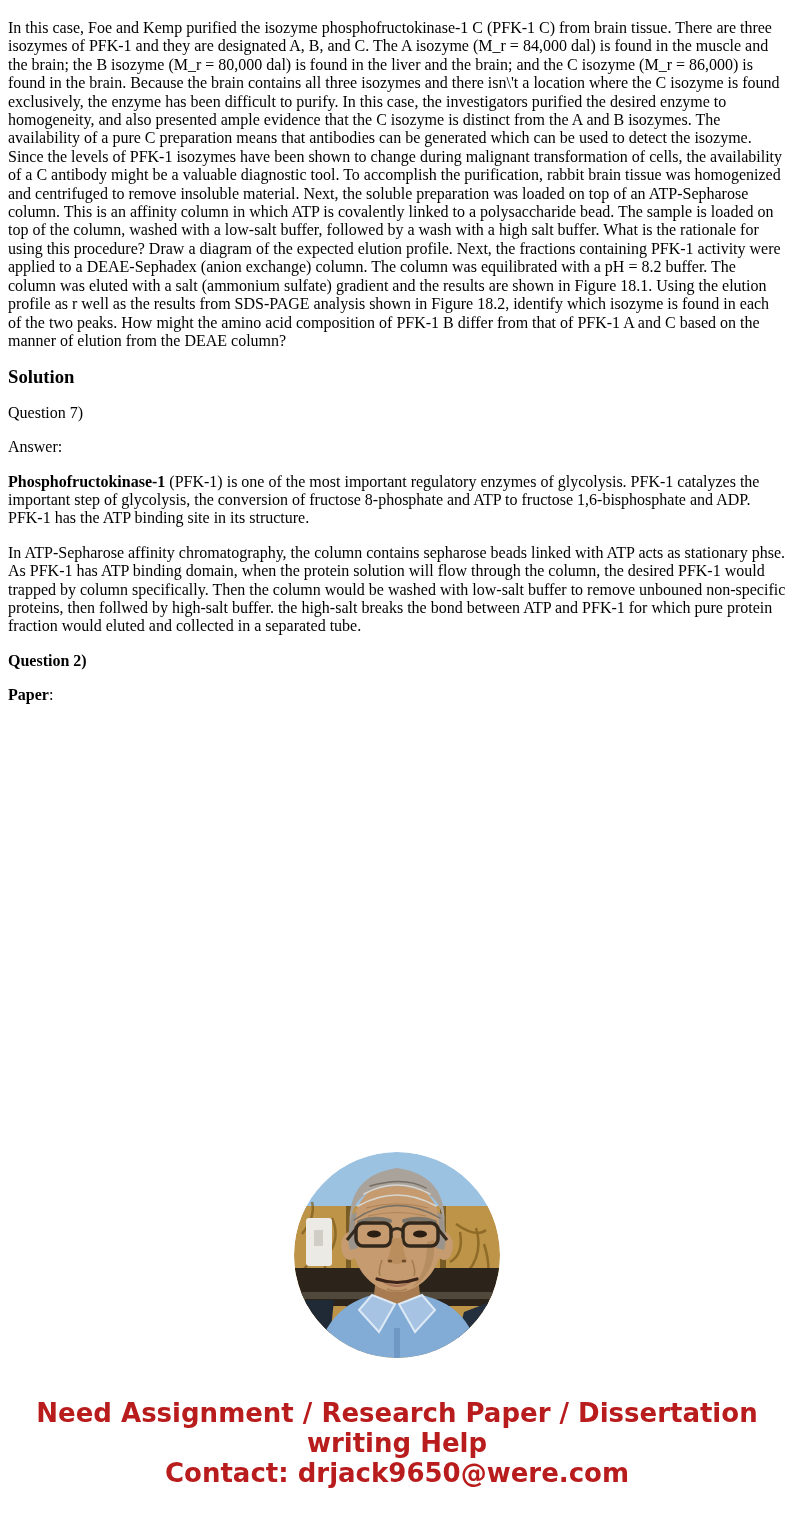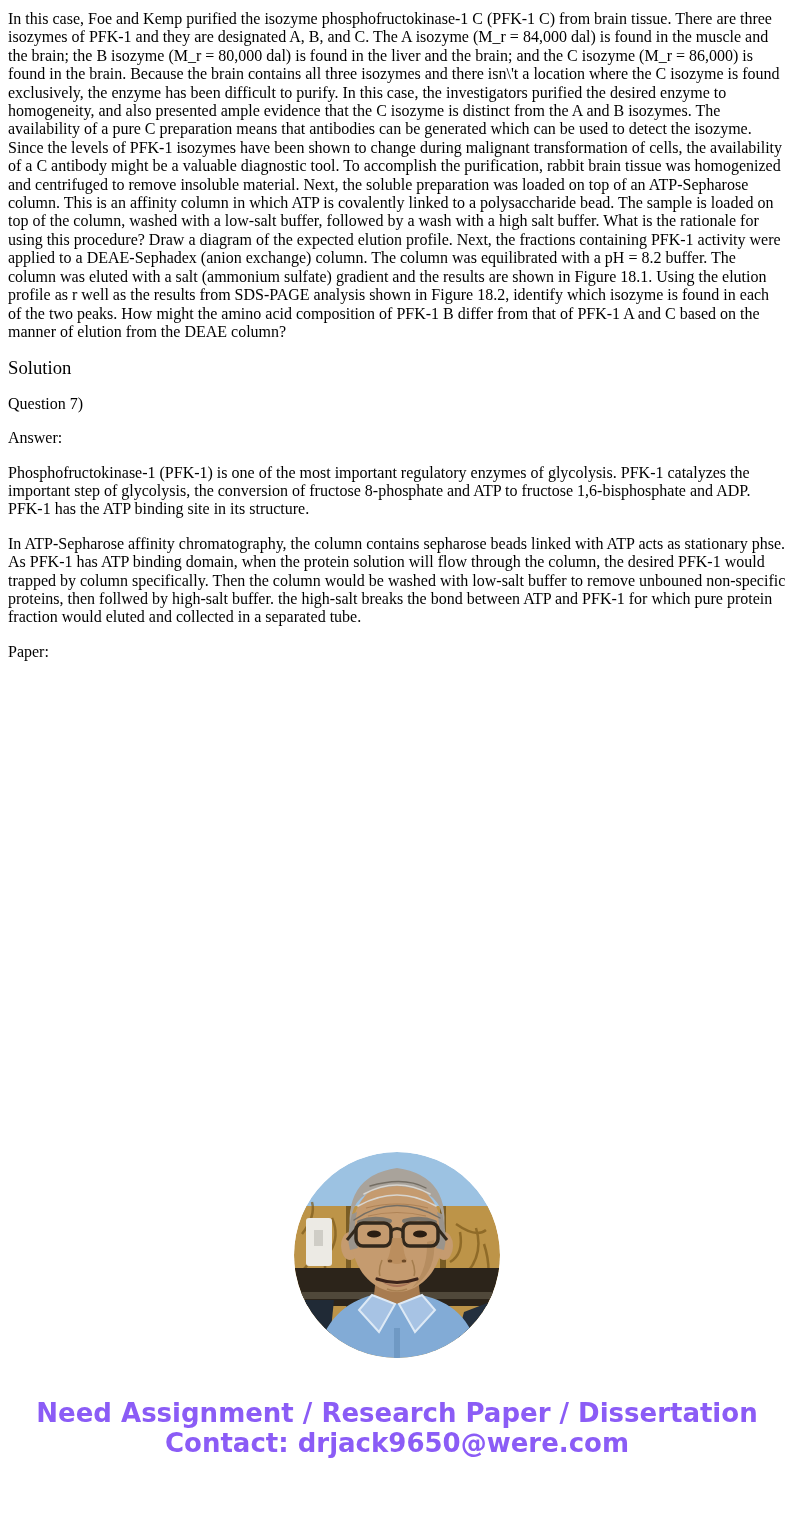--- a/index.html
+++ b/index.html
@@ -14,49 +14,49 @@
     height: 1523px;
     overflow: hidden;
     background: #ffffff;
   }
   .content {
     padding: 0 8px;
     font-size: 16px;
     line-height: 18.4px;
   }
   .content p { margin: 16px 0; }
-  p.question-paragraph { margin-top: 10px; }
+  p.question-paragraph { margin-top: 19px; }
   h3.solution-heading {
     font-size: 18.7px;
     line-height: 21.5px;
-    font-weight: normal;
+    font-weight: bold;
     margin: 16px 0;
   }
-  .b { font-weight: normal; }
+  .b { font-weight: bold; }
   .promo {
     position: absolute;
     top: 1152px;
     left: 0;
     width: 794px;
     text-align: center;
   }
   .avatar-wrap {
     width: 206px;
     height: 206px;
     margin: 0 auto;
     border-radius: 50%;
     overflow: hidden;
   }
   .promo-text {
     margin-top: 40px;
     font-family: "DejaVu Sans", "Liberation Sans", sans-serif;
     font-weight: bold;
     font-size: 26px;
     line-height: 30px;
-    color: #8b5cf6;
+    color: #b91c1c;
   }
   .promo-text span { display: block; }
 </style>
 </head>
 <body>
 
 <div class="page">
 
   <div class="content">
     <p class="question-paragraph">In this case, Foe and Kemp purified the isozyme phosphofructokinase-1 C (PFK-1 C) from brain tissue. There are three isozymes of PFK-1 and they are designated A, B, and C. The A isozyme (M_r = 84,000 dal) is found in the muscle and the brain; the B isozyme (M_r = 80,000 dal) is found in the liver and the brain; and the C isozyme (M_r = 86,000) is found in the brain. Because the brain contains all three isozymes and there isn\'t a location where the C isozyme is found exclusively, the enzyme has been difficult to purify. In this case, the investigators purified the desired enzyme to homogeneity, and also presented ample evidence that the C isozyme is distinct from the A and B isozymes. The availability of a pure C preparation means that antibodies can be generated which can be used to detect the isozyme. Since the levels of PFK-1 isozymes have been shown to change during malignant transformation of cells, the availability of a C antibody might be a valuable diagnostic tool. To accomplish the purification, rabbit brain tissue was homogenized and centrifuged to remove insoluble material. Next, the soluble preparation was loaded on top of an ATP-Sepharose column. This is an affinity column in which ATP is covalently linked to a polysaccharide bead. The sample is loaded on top of the column, washed with a low-salt buffer, followed by a wash with a high salt buffer. What is the rationale for using this procedure? Draw a diagram of the expected elution profile. Next, the fractions containing PFK-1 activity were applied to a DEAE-Sephadex (anion exchange) column. The column was equilibrated with a pH = 8.2 buffer. The column was eluted with a salt (ammonium sulfate) gradient and the results are shown in Figure 18.1. Using the elution profile as r well as the results from SDS-PAGE analysis shown in Figure 18.2, identify which isozyme is found in each of the two peaks. How might the amino acid composition of PFK-1 B differ from that of PFK-1 A and C based on the manner of elution from the DEAE column?</p>
@@ -65,20 +65,21 @@
 
     <p>Question 7)</p>
 
     <p>Answer:</p>
 
     <p><span class="b">Phosphofructokinase-1</span><span> (PFK-1) is one of the most important regulatory enzymes of glycolysis. PFK-1 catalyzes the important step of glycolysis, the conversion of fructose 8-phosphate and ATP to fructose 1,6-bisphosphate and ADP. PFK-1 has the ATP binding site in its structure.</span></p>
 
 
     <p>In ATP-Sepharose affinity chromatography, the column contains sepharose beads linked with ATP acts as stationary phse. As PFK-1 has ATP binding domain, when the protein solution will flow through the column, the desired PFK-1 would trapped by column specifically. Then the column would be washed with low-salt buffer to remove unbouned non-specific proteins, then follwed by high-salt buffer. the high-salt breaks the bond between ATP and PFK-1 for which pure protein fraction would eluted and collected in a separated tube.</p>
 
+    <p class="b">Question 2)</p>
 
     <p><span class="b">Paper</span><span>:</span></p>
 
   </div>
 
   <div class="promo">
 
     <div class="avatar-wrap">
       <svg width="206" height="206" viewBox="0 0 206 206" aria-hidden="true">
         <defs>
@@ -167,18 +168,19 @@
 
           <path d="M88,130 Q103,140 118,130 Q103,136 88,130 Z" fill="#a06850" opacity="0.8"></path>
           <path d="M83,127 Q103,134 123,127" fill="none" stroke="#3c241a" stroke-width="3.2" stroke-linecap="round"></path>
           <path d="M93,137 Q103,141 113,137" fill="none" stroke="#96703f" stroke-width="1.5" opacity="0.6"></path>
         </g>
       </svg>
     </div>
 
     <div class="promo-text">
       <span>Need Assignment / Research Paper / Dissertation</span>
+      <span>writing Help</span>
       <span>Contact: drjack9650@were.com</span>
     </div>
 
   </div>
 
 </div>
 
 </body></html>

